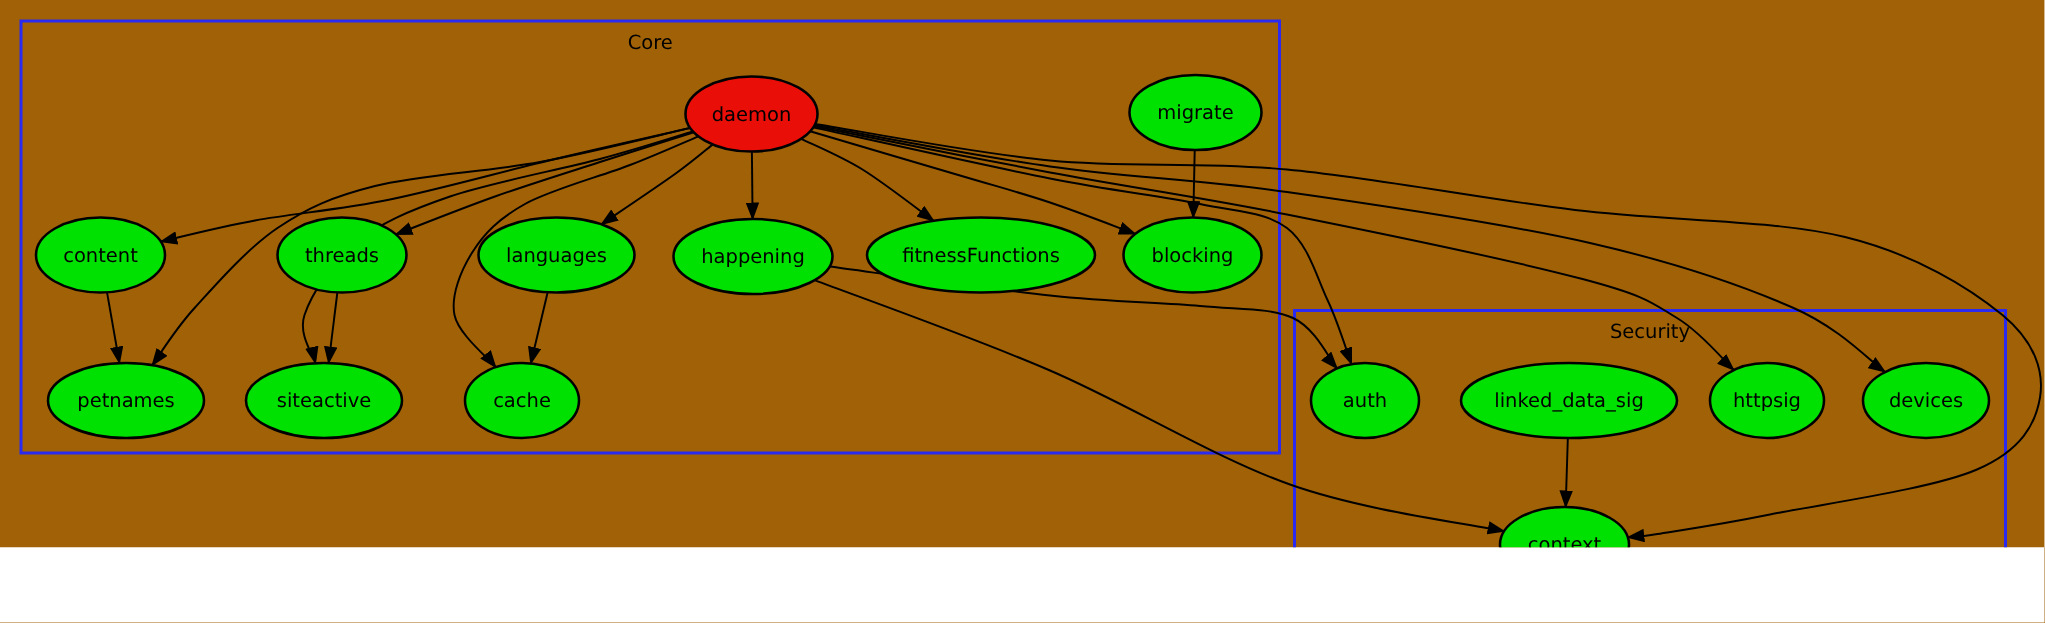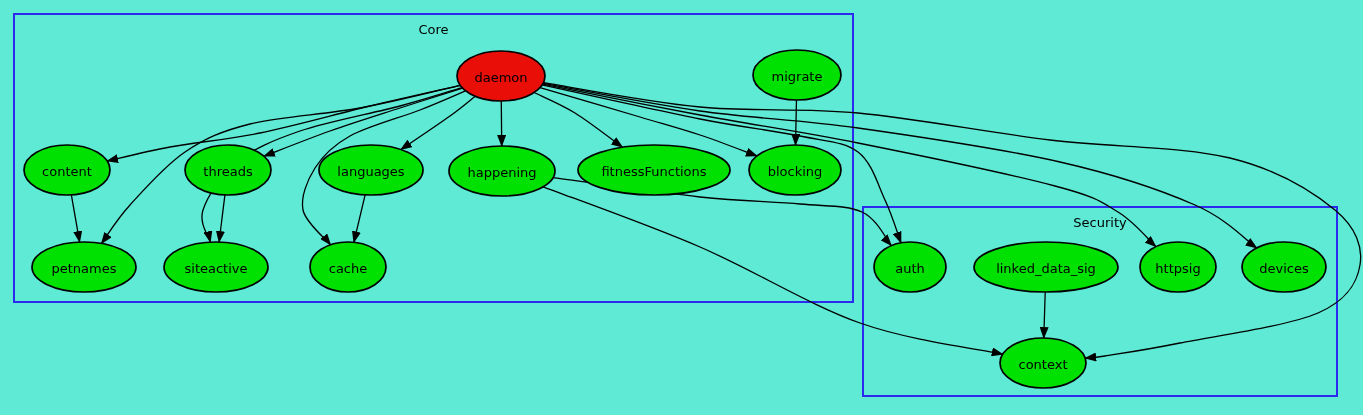--- a/index.html
+++ b/index.html
@@ -3,22 +3,22 @@
 <meta charset="utf-8">
 <style>
   html, body {
     margin: 0;
     padding: 0;
     background: #ffffff;
   }
   .diagram-frame {
     position: relative;
     width: 1363px;
-    height: 415px;
-    background: #5eead4;
+    height: 365px;
+    background: #a16207;
     overflow: hidden;
     font-family: "DejaVu Sans", "Liberation Sans", sans-serif;
   }
   svg text {
     font-family: "DejaVu Sans", "Liberation Sans", sans-serif;
     font-size: 13px;
   }
   svg .cluster-label {
     font-size: 13px;
   }

